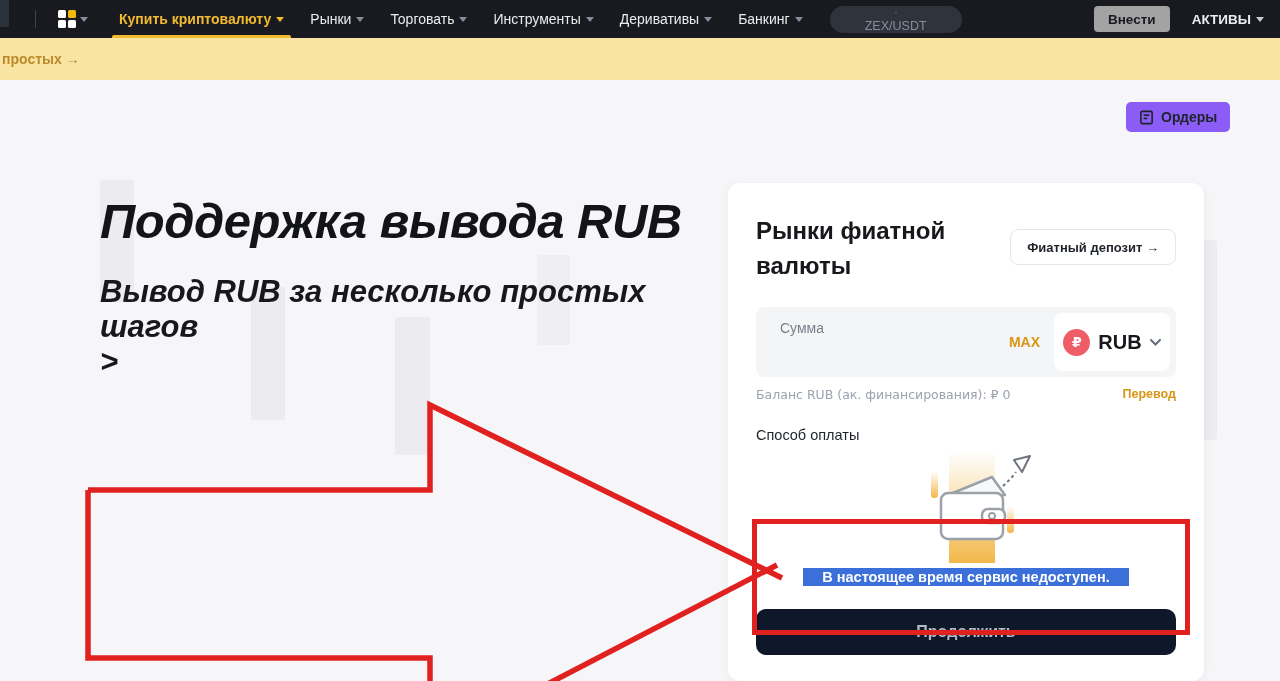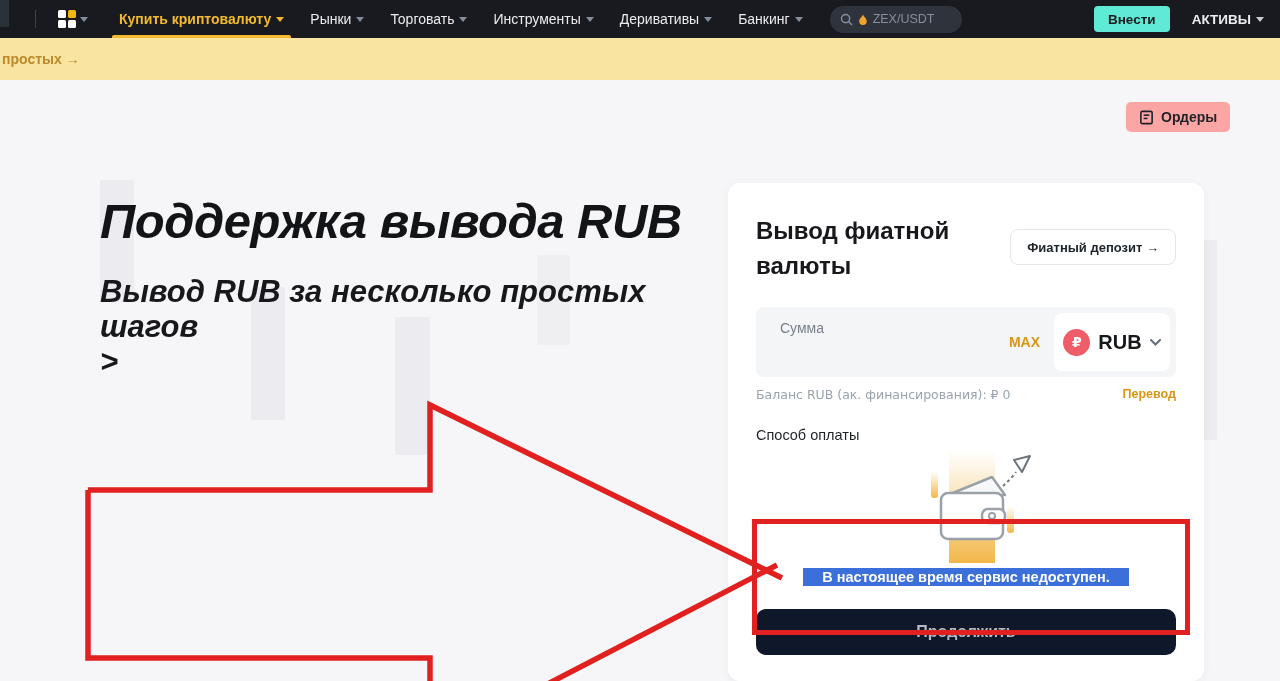--- a/index.html
+++ b/index.html
@@ -24,43 +24,43 @@
            border-top:5px solid #848E9C; display:inline-block; }
   .caret.gold { border-top-color:#F3BA2F; }
   .caret.light { border-top-color:#C9CED6; }
   .menu { display:flex; align-items:center; margin-left:18px; height:38px; }
   .menu-item { display:flex; align-items:center; gap:5px; font-size:14px; color:#EAECEF;
                padding:0 13px; height:38px; cursor:pointer; position:relative; white-space:nowrap; }
   .menu-item.active { color:#F3BA2F; font-weight:700; }
   .menu-item.active::after { content:""; position:absolute; left:6px; right:6px; bottom:0;
                height:3px; background:#F3BA2F; border-radius:2px 2px 0 0; }
   .search { margin-left:14px; width:132px; height:27px; background:#2F343C; border-radius:14px;
-            display:flex; align-items:center; padding:0 10px; gap:5px; cursor:text; }
+            display:flex; align-items:center; padding:0 10px; gap:5px; cursor:text;flex-direction:column; }
   .search span { font-size:12.5px; color:#848E9C; }
   .nav-spacer { flex:1; }
-  .deposit-btn { width:76px; height:26px; background:#5eead4; border:none; border-radius:4px;
+  .deposit-btn { width:76px; height:26px; background:#a3a3a3; border:none; border-radius:4px;
             font-family:inherit; font-size:13.5px; font-weight:700; color:#181A20; cursor:pointer; }
   .assets { display:flex; align-items:center; gap:5px; margin-left:22px; font-size:13.5px;
             font-weight:700; color:#EAECEF; cursor:pointer; }
 
   
   .banner { height:42px; background:#F9E4A2; display:flex; align-items:center; cursor:pointer; }
   .banner span { font-size:14px; font-weight:600; color:#BC8A2C; margin-left:2px; }
 
   
   .page { position:relative; height:601px; }
   .decor-bar { position:absolute; background:#ECECF0; border-radius:2px; }
   .bar1 { left:100px; top:100px; width:34px; height:122px; }
   .bar2 { left:251px; top:207px; width:34px; height:133px; }
   .bar3 { left:395px; top:237px; width:35px; height:138px; }
   .bar4 { left:537px; top:175px; width:33px; height:90px; background:#EFEFF2; }
   .bar5 { left:1182px; top:160px; width:35px; height:200px; }
 
   .orders-btn { position:absolute; left:1126px; top:22px; height:30px; display:inline-flex;
-            align-items:center; gap:7px; background:#fca5a5; border:none; border-radius:5px;
+            align-items:center; gap:7px; background:#8b5cf6; border:none; border-radius:5px;
             padding:0 13px; font-family:inherit; font-size:14px; font-weight:600; color:#1E2329; cursor:pointer; }
 
   .hero { position:absolute; left:100px; top:110px; width:620px;font-style:italic; }
   .hero h1 { font-size:49px; font-weight:700; line-height:62px; letter-spacing:-0.5px; color:#121417; }
   .hero h2 { margin-top:22px; font-size:31px; font-weight:700; line-height:35px; color:#17181B; }
   .hero h2 .sub-arrow { display:block; }
 
   
   .card { position:absolute; left:728px; top:103px; width:476px; height:498px; background:#FFFFFF;
           border-radius:12px; box-shadow:0 2px 10px rgba(24,26,32,.05); padding:30px 28px 0; z-index:1; }
@@ -183,21 +183,21 @@
   <section class="hero">
     <h1>Поддержка вывода RUB</h1>
     <h2>
       <span>Вывод RUB за несколько простых шагов</span>
       <span class="sub-arrow">&gt;</span>
     </h2>
   </section>
 
   <section class="card">
     <div class="card-head">
-      <h3 class="card-title">Вывод фиатной валюты</h3>
+      <h3 class="card-title">Рынки фиатной валюты</h3>
       <button class="fiat-dep-btn">Фиатный депозит →</button>
     </div>
 
     <div class="amount-box">
       <span class="amount-label">Сумма</span>
       <div class="amount-right">
         <span class="max-label">MAX</span>
         <div class="currency-pill">
           <span class="rub-circle">₽</span>
           <span class="currency-code">RUB</span>

